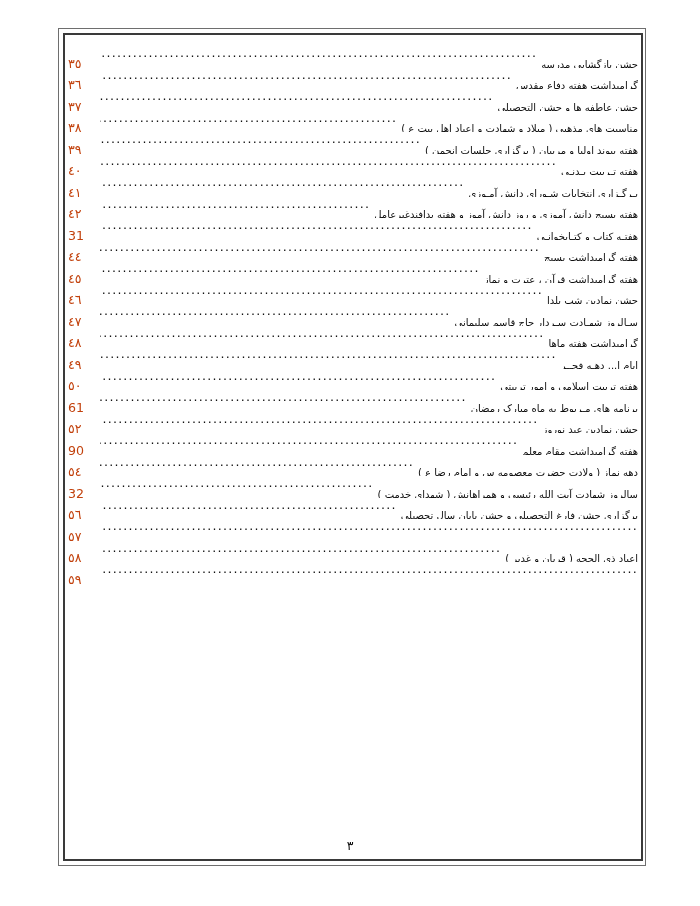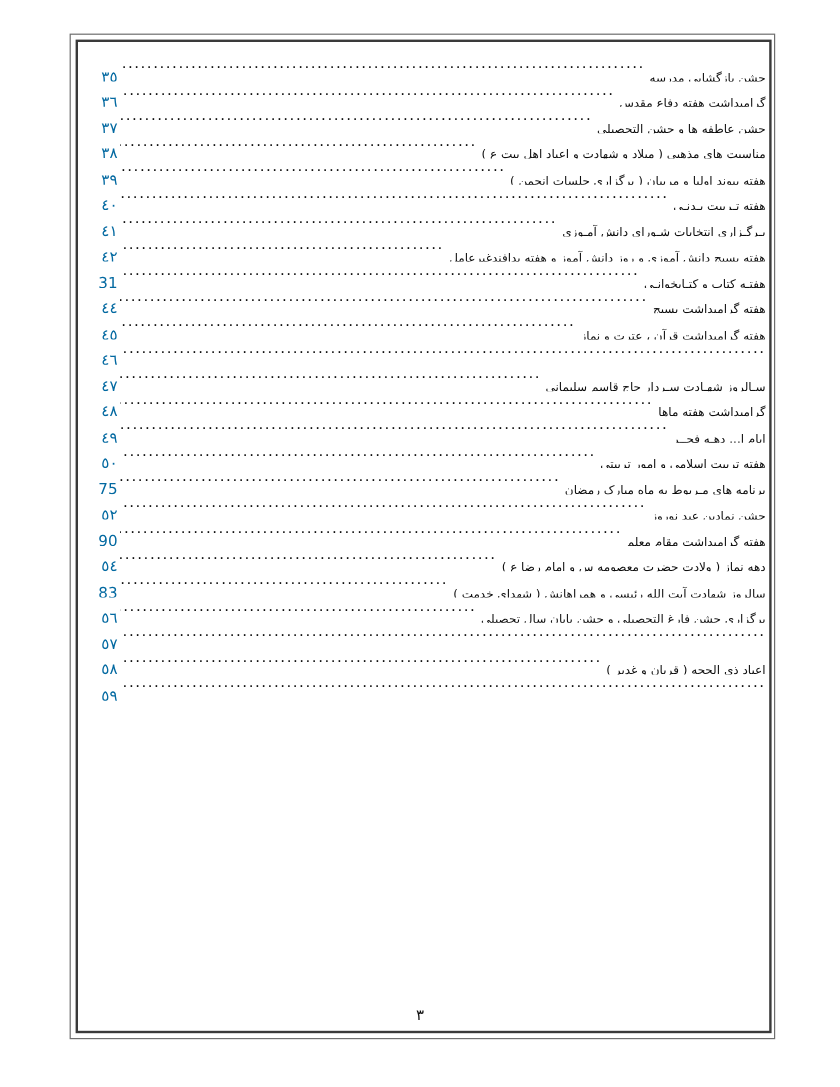--- a/index.html
+++ b/index.html
@@ -93,25 +93,25 @@
     color: #111111;
     font-size: 12.6px;
     letter-spacing: 1.25px;
     white-space: nowrap;
     direction: ltr;
   }
 
   .toc-page {
     flex: 0 0 auto;
     width: 30px;
-    text-align: right;
+    text-align: left;
     direction: rtl;
     unicode-bidi: isolate;
     font-size: 12.6px;
-    color: #0369a1;
+    color: #c2410c;
     padding-right: 2px;
   }
 
   
   #page-folio {
     position: absolute;
     left: 0;
     top: 838px;
     width: 700px;
     text-align: center;
@@ -179,20 +179,21 @@
         <span class="toc-title">هفته گرامیداشت بسیج</span>
         <span class="toc-dots"></span>
         <span class="toc-page">٤٤</span>
       </div>
       <div class="toc-entry">
         <span class="toc-title">هفته گرامیداشت قرآن ، عترت و نماز</span>
         <span class="toc-dots"></span>
         <span class="toc-page">٤٥</span>
       </div>
       <div class="toc-entry">
+        <span class="toc-title">جشن نمادین شب یلدا</span>
         <span class="toc-dots"></span>
         <span class="toc-page">٤٦</span>
       </div>
       <div class="toc-entry">
         <span class="toc-title">سـالروز شهـادت سـردار حاج قاسم سلیمانی</span>
         <span class="toc-dots"></span>
         <span class="toc-page">٤٧</span>
       </div>
       <div class="toc-entry">
         <span class="toc-title">گرامیداشت هفته ماها</span>
@@ -205,41 +206,41 @@
         <span class="toc-page">٤٩</span>
       </div>
       <div class="toc-entry">
         <span class="toc-title">هفته تربیت اسلامی و امور تربیتی</span>
         <span class="toc-dots"></span>
         <span class="toc-page">٥٠</span>
       </div>
       <div class="toc-entry">
         <span class="toc-title">برنامه های مـربوط به ماه مبارک رمضان</span>
         <span class="toc-dots"></span>
-        <span class="toc-page">75</span>
+        <span class="toc-page">61</span>
       </div>
       <div class="toc-entry">
         <span class="toc-title">جشن نمادین عید نوروز</span>
         <span class="toc-dots"></span>
         <span class="toc-page">٥٢</span>
       </div>
       <div class="toc-entry">
         <span class="toc-title">هفته گرامیداشت مقام معلم</span>
         <span class="toc-dots"></span>
         <span class="toc-page">90</span>
       </div>
       <div class="toc-entry">
         <span class="toc-title">دهه نماز ( ولادت حضرت معصومه س و امام رضا ع )</span>
         <span class="toc-dots"></span>
         <span class="toc-page">٥٤</span>
       </div>
       <div class="toc-entry">
         <span class="toc-title">سالروز شهادت آیت الله رئیسی و همراهانش ( شهدای خدمت )</span>
         <span class="toc-dots"></span>
-        <span class="toc-page">83</span>
+        <span class="toc-page">32</span>
       </div>
       <div class="toc-entry">
         <span class="toc-title">برگزاری جشن فارغ التحصیلی و جشن پایان سال تحصیلی</span>
         <span class="toc-dots"></span>
         <span class="toc-page">٥٦</span>
       </div>
       <div class="toc-entry">
         <span class="toc-dots"></span>
         <span class="toc-page">٥٧</span>
       </div>

